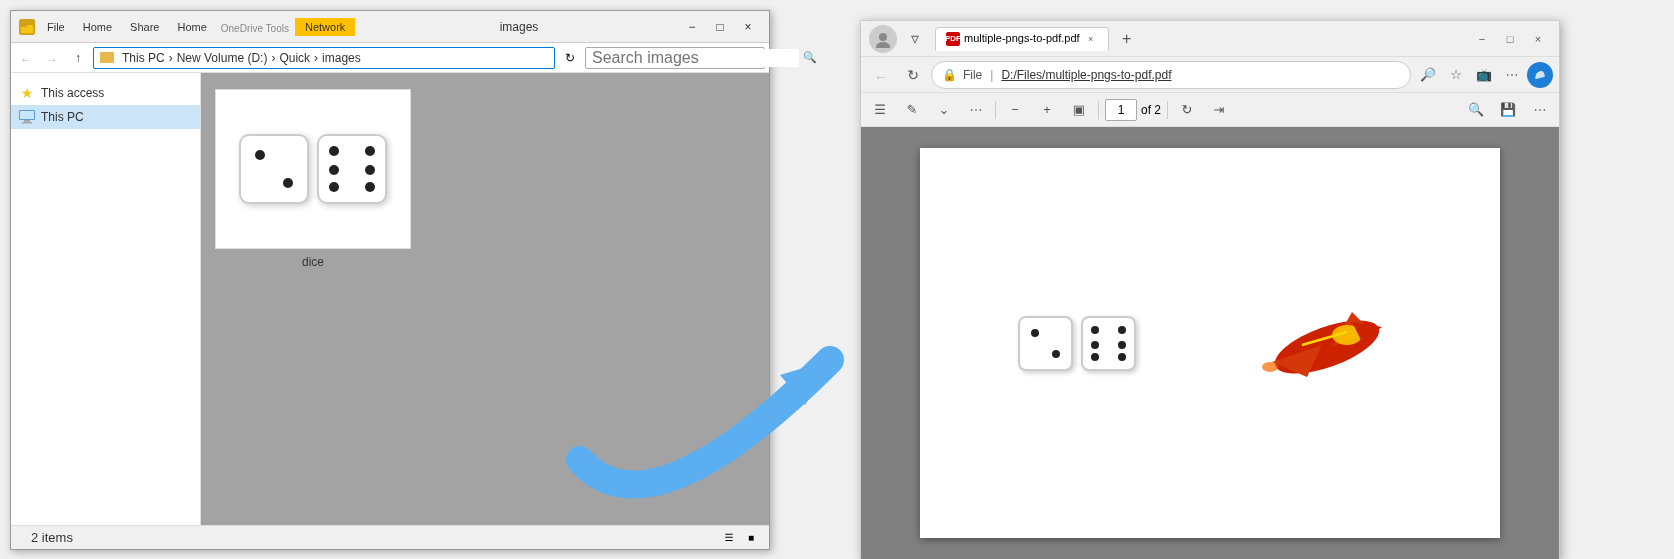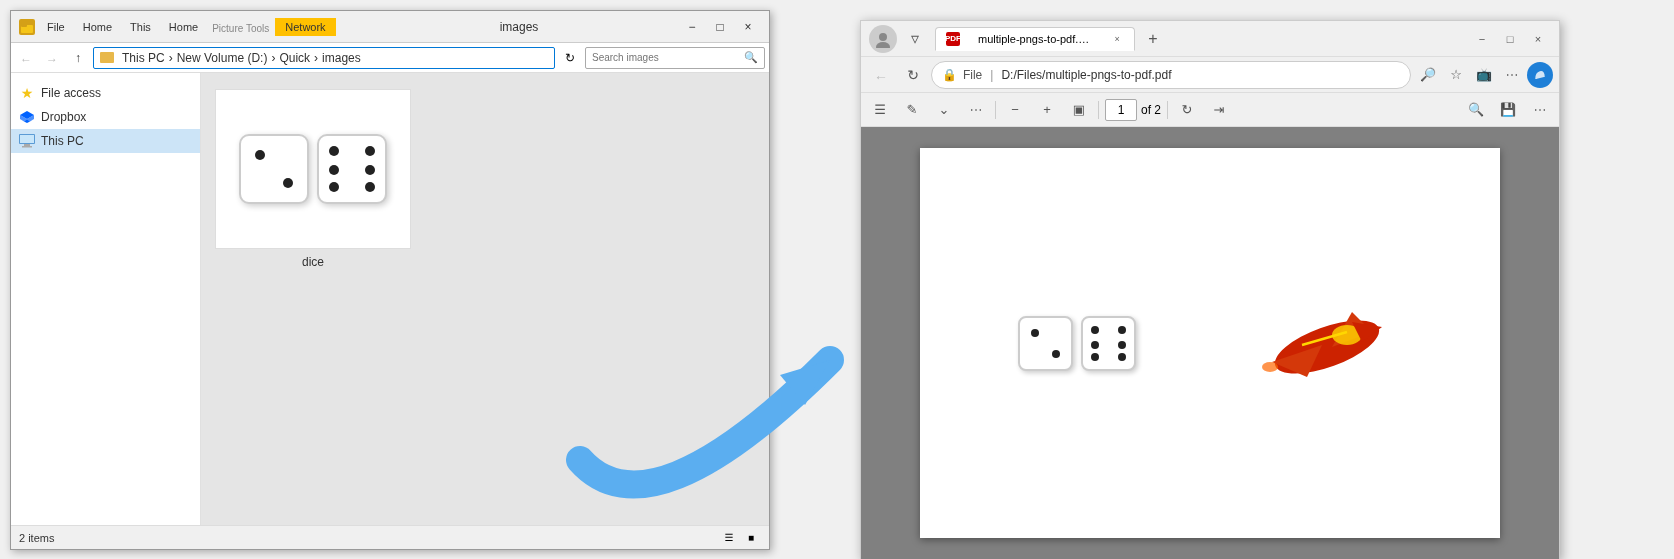--- a/index.html
+++ b/index.html
@@ -142,21 +142,21 @@
       display: flex;
       align-items: center;
       padding: 0 6px;
       gap: 4px;
       background: #fff;
     }
     .search-input {
       flex: 1;
       border: none;
       outline: none;
-      font-size: 10px;
+      font-size: 16px;
       color: #888;
     }
     .search-icon { color: #888; font-size: 11px; }
 
     
     .explorer-body {
       display: flex;
       flex: 1;
       overflow: hidden;
     }
@@ -187,21 +187,21 @@
     }
     .icon-quickaccess { color: #f5c518; font-size: 14px; }
     .icon-dropbox { color: #0062ff; font-size: 12px; }
     .icon-onedrive { color: #0078d4; font-size: 11px; }
     .icon-thispc { color: #5b9bd5; font-size: 13px; }
     .icon-network { color: #5b9bd5; font-size: 12px; }
 
     
     .explorer-files {
       flex: 1;
-      background: #e5e5e5;
+      background: #a3a3a3;
       overflow-y: auto;
       padding: 12px;
       display: flex;
       flex-wrap: wrap;
       gap: 12px;
       align-content: flex-start;
     }
     .file-item {
       width: 200px;
       display: flex;
@@ -254,21 +254,21 @@
     .explorer-statusbar {
       height: 24px;
       background: #f0f0f0;
       border-top: 1px solid #ddd;
       display: flex;
       align-items: center;
       padding: 0 8px;
       justify-content: space-between;
       flex-shrink: 0;
     }
-    .status-text { font-size: 11px; color: #333; }
+    .status-text { font-size: 13px; color: #333; margin-left: 12px; }
     .view-toggle { display: flex; gap: 2px; }
     .view-btn {
       width: 20px; height: 20px;
       background: none;
       border: 1px solid transparent;
       cursor: pointer;
       display: flex; align-items: center; justify-content: center;
       font-size: 10px;
     }
 
@@ -307,28 +307,27 @@
       align-items: center;
       padding: 0 8px;
       gap: 4px;
       flex-shrink: 0;
     }
     .browser-controls-left {
       display: flex; align-items: center; gap: 4px;
     }
     .browser-tab {
       display: flex;
-      align-items: center;
       background: #fff;
       border: 1px solid #ccc;
       border-bottom: 1px solid #fff;
       border-radius: 4px 4px 0 0;
       padding: 4px 10px;
       font-size: 12px;
-      gap: 18px;
+      gap: 4px;
       margin: 0 2px;
       max-width: 200px;
     }
     .browser-tab-icon {
       width: 14px; height: 14px;
       background: #cc0000;
       border-radius: 2px;
       display: flex; align-items: center; justify-content: center;
       color: #fff;
       font-size: 8px;
@@ -396,21 +395,21 @@
       border-radius: 16px;
       display: flex;
       align-items: center;
       padding: 0 10px;
       font-size: 12px;
       background: #fff;
       gap: 6px;
     }
     .address-protocol { color: #555; }
     .address-separator { color: #999; margin: 0 2px; }
-    .address-path { color: #333; }
+    .address-path { color: #333; text-decoration: underline; }
     .address-actions {
       display: flex; gap: 2px;
     }
     .addr-action-btn {
       width: 26px; height: 26px;
       background: none;
       border: none;
       cursor: pointer;
       display: flex; align-items: center; justify-content: center;
       font-size: 13px;
@@ -517,26 +516,26 @@
       </svg>
     </div>
     <div class="titlebar-tabs">
       <div class="titlebar-tab">
         <span>File</span>
       </div>
       <div class="titlebar-tab">
         <span>Home</span>
       </div>
       <div class="titlebar-tab">
-        <span>This</span>
+        <span>Share</span>
       </div>
       <div class="titlebar-tab">
         <span>Home</span>
       </div>
-      <div style="font-size:10px;color:#888;padding:4px 4px 0;cursor:default;">Picture Tools</div>
+      <div style="font-size:10px;color:#888;padding:4px 4px 0;cursor:default;">OneDrive Tools</div>
       <div class="titlebar-tab manage-tab" style="background:#ffc000;padding:3px 10px;">Network</div>
     </div>
     <div class="titlebar-title">images</div>
     <div class="titlebar-controls">
       <button class="titlebar-btn">−</button>
       <button class="titlebar-btn">□</button>
       <button class="titlebar-btn close">×</button>
     </div>
   </div>
 
@@ -559,32 +558,21 @@
       <input class="search-input" type="text" placeholder="Search images" style="">
       <span class="search-icon">🔍</span>
     </div>
   </div>
 
   <div class="explorer-body">
 
     <div class="explorer-sidebar">
       <div class="sidebar-item">
         <div class="sidebar-icon icon-quickaccess">★</div>
-        <span>File access</span>
-      </div>
-      <div class="sidebar-item">
-        <div class="sidebar-icon icon-dropbox">
-          <svg width="14" height="14" viewBox="0 0 14 14">
-            <polygon points="7,1 14,5 7,9 0,5" fill="#0062ff"></polygon>
-            <polygon points="0,5 7,9 4,11.5 0,9" fill="#0062ff" opacity="0.7"></polygon>
-            <polygon points="14,5 7,9 10,11.5 14,9" fill="#0062ff" opacity="0.7"></polygon>
-            <polygon points="4,11.5 7,9 10,11.5 7,13" fill="#0062ff"></polygon>
-          </svg>
-        </div>
-        <span>Dropbox</span>
+        <span>This access</span>
       </div>
       <div class="sidebar-item selected">
         <div class="sidebar-icon icon-thispc">
           <svg width="16" height="14" viewBox="0 0 16 14">
             <rect x="0" y="0" width="16" height="10" rx="1" fill="#5b9bd5"></rect>
             <rect x="1" y="1" width="14" height="8" fill="#c8e6fa"></rect>
             <rect x="5" y="10" width="6" height="2" fill="#aaa"></rect>
             <rect x="3" y="12" width="10" height="1.5" fill="#aaa"></rect>
           </svg>
         </div>

